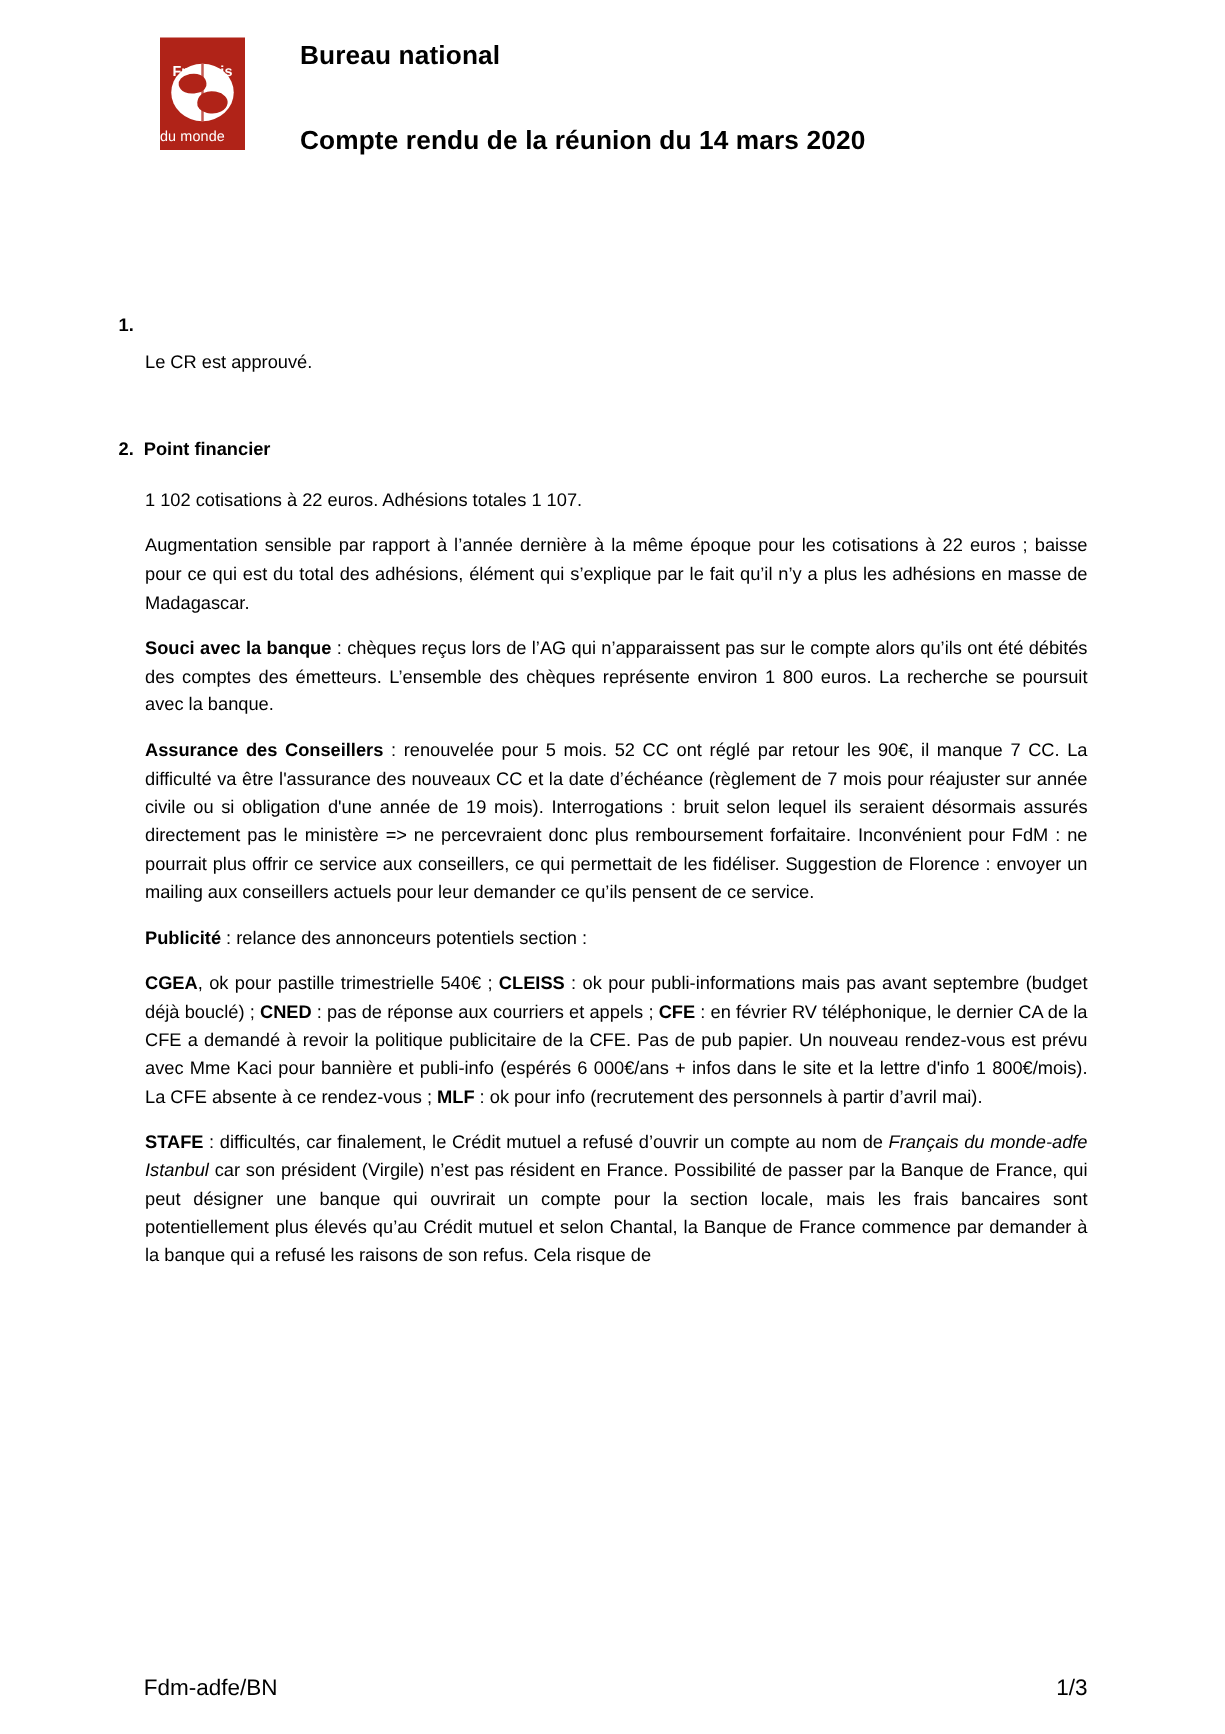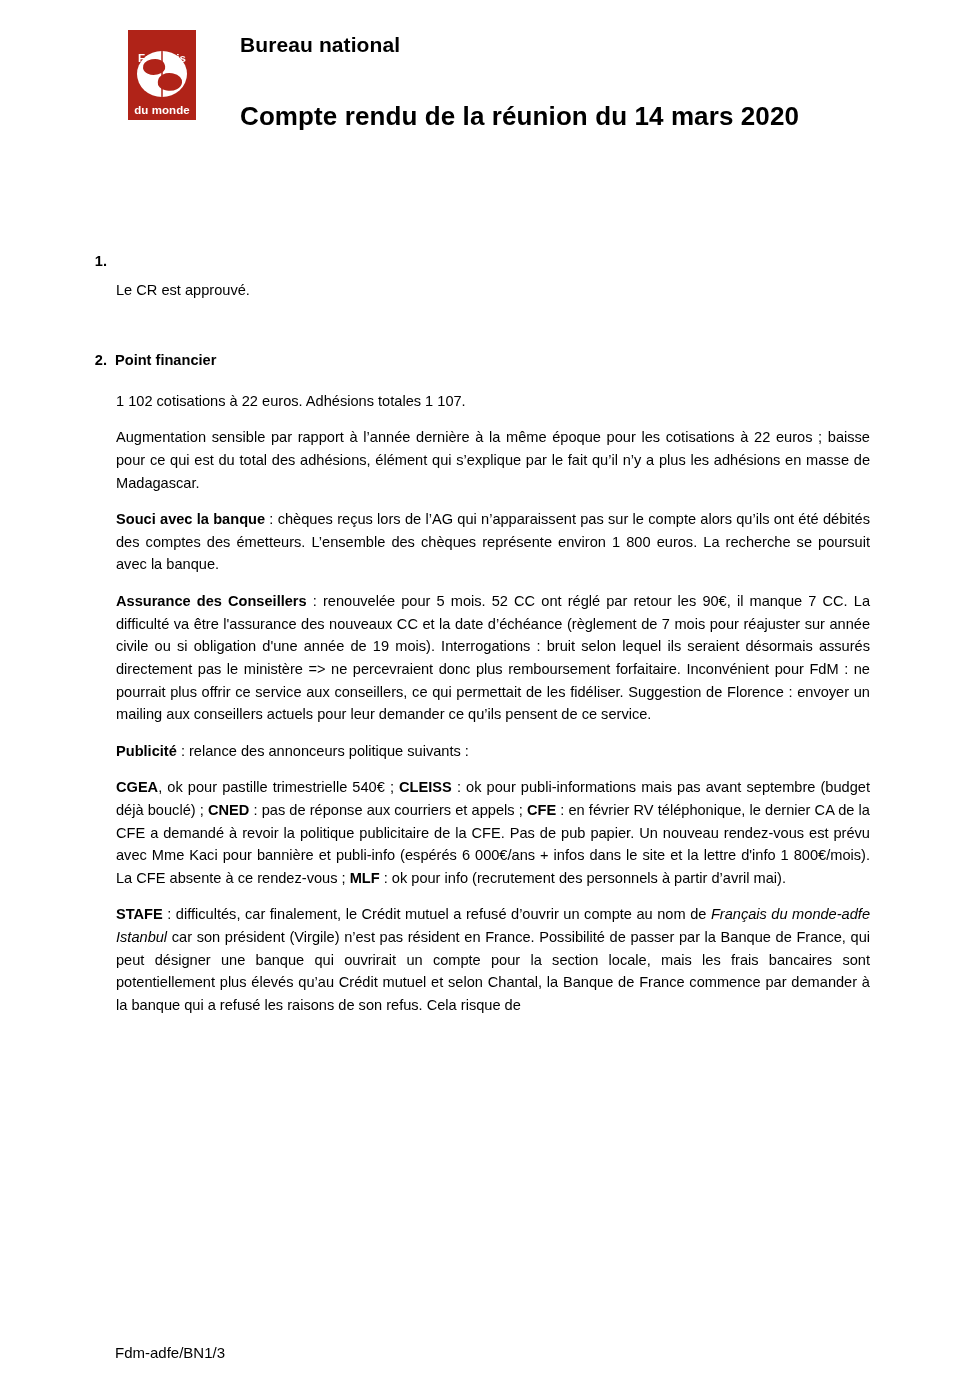--- a/index.html
+++ b/index.html
@@ -48,24 +48,24 @@
     color: #ffffff;
     font-size: 11.5px;
     font-weight: 700;
     letter-spacing: 0.1px;
   }
   .logo .logo-bottom {
     position: absolute;
     bottom: 4px;
     left: 0;
     width: 100%;
-    text-align: center;
+    text-align: left;
     color: #ffffff;
     font-size: 11.5px;
-    font-weight: 700;
+    font-weight: 400;
     letter-spacing: 0.1px;
   }
   .logo .logo-globe {
     position: absolute;
     top: 21px;
     left: 9px;
     width: 50px;
     height: 46px;
     border-radius: 50%;
     background: #ffffff;
@@ -109,21 +109,21 @@
   }
   .header-titles h1 {
     margin: 0;
     font-size: 21px;
     font-weight: 700;
     line-height: 1.25;
     letter-spacing: 0.1px;
   }
   .header-titles h2 {
     margin: 42px 0 0 0;
-    font-size: 26px;
+    font-size: 21px;
     font-weight: 700;
     line-height: 1.25;
     letter-spacing: 0.1px;
   }
 
   
   .content {
     padding: 70px 110px 0 115px;
     font-size: 14.6px;
     line-height: 1.55;
@@ -160,21 +160,22 @@
     margin-left: 1px;
   }
 
   
   .footer {
     position: absolute;
     left: 115px;
     right: 110px;
     bottom: 26px;
     display: flex;
-    font-size: 15px;
+    justify-content: space-between;
+    font-size: 18px;
   }
 </style>
 </head>
 <body>
 
 <div class="page">
 
   <div class="header">
     <div class="logo">
       <div class="logo-top">Français</div>
@@ -212,21 +213,21 @@
     </div>
     <div class="section-body">
       <div class="spacer-sm"></div>
       <p>1 102 cotisations à 22 euros. Adhésions totales 1 107.</p>
       <p>Augmentation sensible par rapport à l’année dernière à la même époque pour les cotisations à 22 euros ; baisse pour ce qui est du total des adhésions, élément qui s’explique par le fait qu’il n’y a plus les adhésions en masse de Madagascar.</p>
 
       <p><b>Souci avec la banque</b><span> : chèques reçus lors de l’AG qui n’apparaissent pas sur le compte alors qu’ils ont été débités des comptes des émetteurs. L’ensemble des chèques représente environ 1 800 euros. La recherche se poursuit avec la banque.</span></p>
 
       <p><b>Assurance des Conseillers</b><span> : renouvelée pour 5 mois. 52 CC ont réglé par retour les 90€, il manque 7 CC. La difficulté va être l'assurance des nouveaux CC et la date d’échéance (règlement de 7 mois pour réajuster sur année civile ou si obligation d'une année de 19 mois). Interrogations : bruit selon lequel ils seraient désormais assurés directement pas le ministère =&gt; ne percevraient donc plus remboursement forfaitaire. Inconvénient pour FdM : ne pourrait plus offrir ce service aux conseillers, ce qui permettait de les fidéliser. Suggestion de Florence : envoyer un mailing aux conseillers actuels pour leur demander ce qu’ils pensent de ce service.</span></p>
 
-      <p><b>Publicité</b><span> : relance des annonceurs politique suivants :</span></p>
+      <p><b>Publicité</b><span> : relance des annonceurs potentiels section :</span></p>
 
       <p><b>CGEA</b><span>, ok pour pastille trimestrielle 540€ ; </span><b>CLEISS</b><span> : ok pour publi-informations mais pas avant septembre (budget déjà bouclé) ; </span><b>CNED</b><span> : pas de réponse aux courriers et appels ; </span><b>CFE</b><span> : en février RV téléphonique, le dernier CA de la CFE a demandé à revoir la politique publicitaire de la CFE. Pas de pub papier. Un nouveau rendez-vous est prévu avec Mme Kaci pour bannière et publi-info (espérés 6 000€/ans + infos dans le site et la lettre d'info 1 800€/mois). La CFE absente à ce rendez-vous ; </span><b>MLF</b><span> : ok pour info (recrutement des personnels à partir d’avril mai).</span></p>
 
       <p><b>STAFE</b><span> : difficultés, car finalement, le Crédit mutuel a refusé d’ouvrir un compte au nom de </span><i>Français du monde-adfe Istanbul</i><span> car son président (Virgile) n’est pas résident en France. Possibilité de passer par la Banque de France, qui peut désigner une banque qui ouvrirait un compte pour la section locale, mais les frais bancaires sont potentiellement plus élevés qu’au Crédit mutuel et selon Chantal, la Banque de France commence par demander à la banque qui a refusé les raisons de son refus. Cela risque de</span></p>
     </div>
 
   </div>
 
   <div class="footer">
     <span>Fdm-adfe/BN</span>

